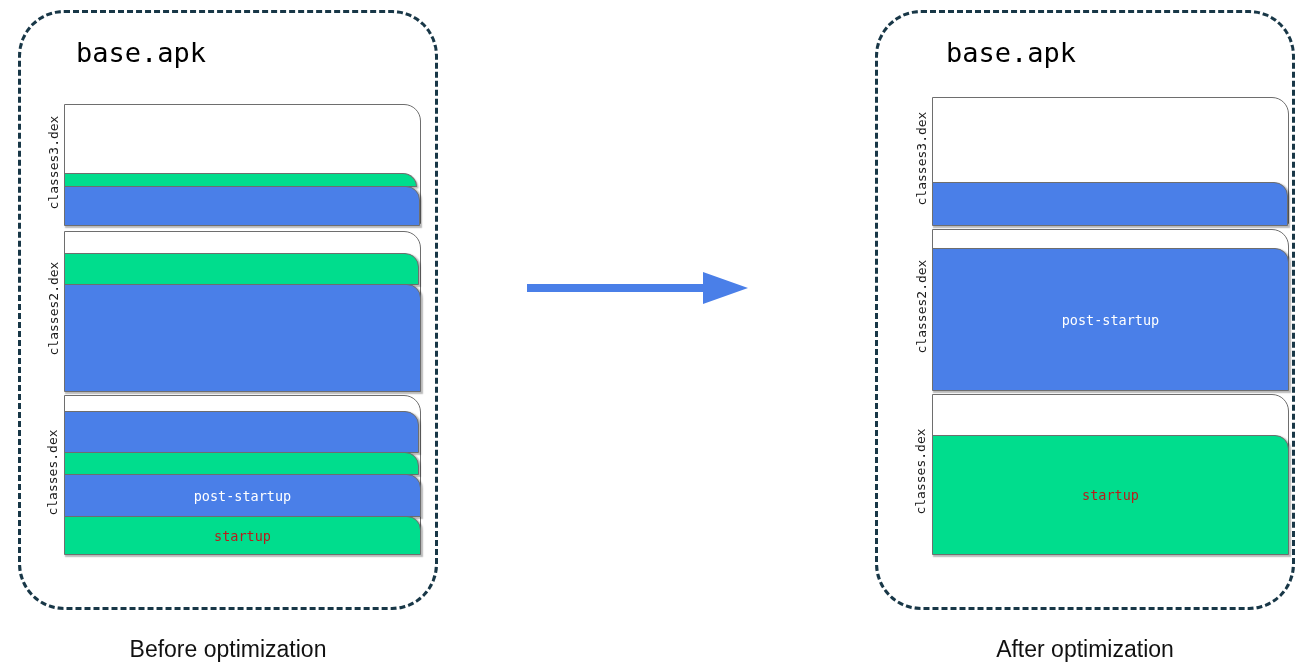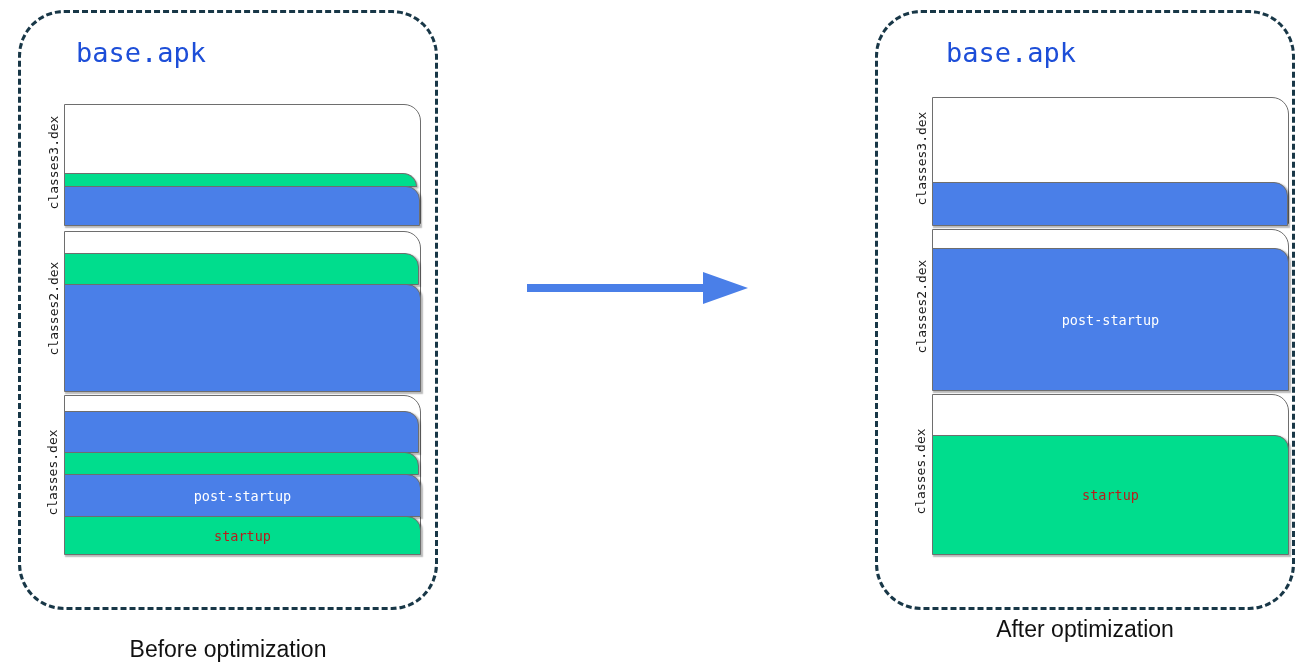--- a/index.html
+++ b/index.html
@@ -24,21 +24,21 @@
     position: absolute;
     border: 3px dashed #183747;
     border-radius: 46px;
     box-sizing: border-box;
     background: #ffffff;
   }
   .apk-title {
     position: absolute;
     font-family: "DejaVu Sans Mono", "Liberation Mono", monospace;
     font-size: 27px;
-    color: #1d4ed8;
+    color: #000000;
     letter-spacing: 0px;
     white-space: nowrap;
   }
 
   
   .dex-group {
     position: absolute;
     border-radius: 17px;
   }
   .dex-label {
@@ -201,15 +201,15 @@
 
   <div class="dex-group" style="left:932px; top:394px; width:357px; height:159px;">
     <div class="dex-label" style="left:-72px; top:70px; width:120px;">classes.dex</div>
     <div class="dex-box" style="left:0; top:0; width:357px; height:159px;">
       <div class="seg green" style="left:-1px; top:40px; width:357px; height:120px;">
         <span class="seg-label">startup</span>
       </div>
     </div>
   </div>
 
-  <div class="caption" style="left:875px; top:616px; width:420px;">After optimization</div>
+  <div class="caption" style="left:875px; top:636px; width:420px;">After optimization</div>
 
 </div>
 
 </body></html>

